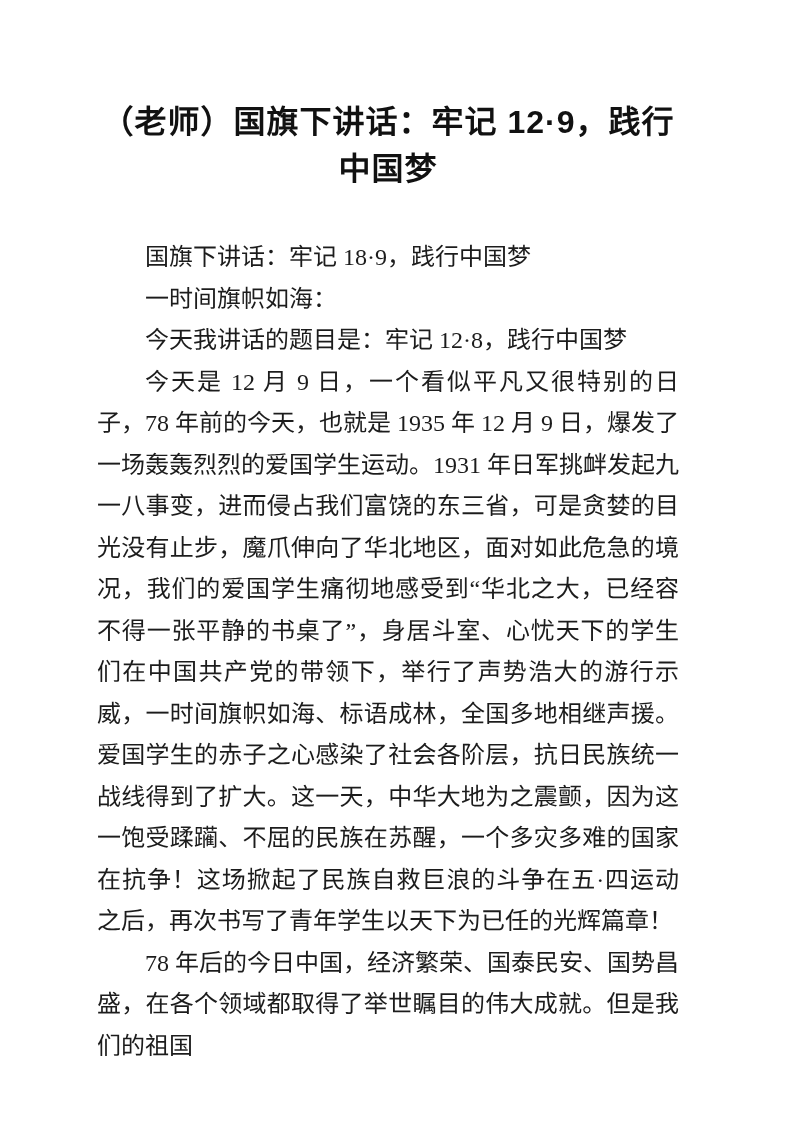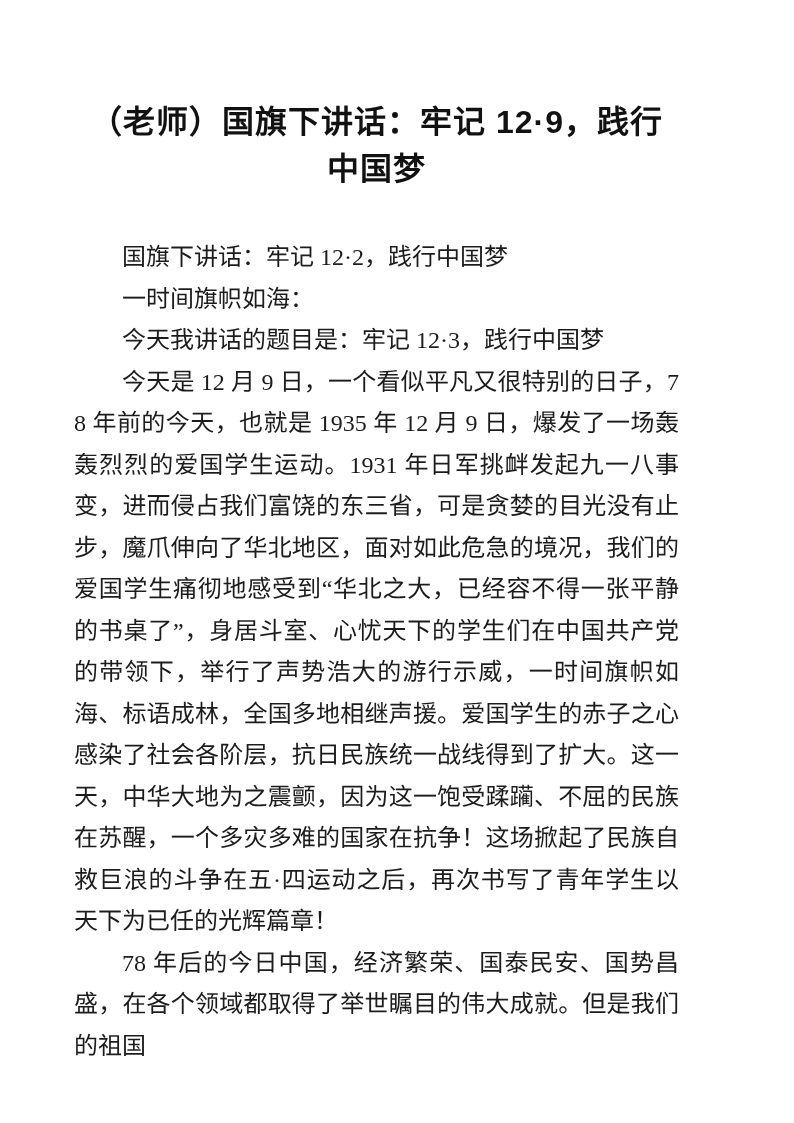--- a/index.html
+++ b/index.html
@@ -8,21 +8,21 @@
     padding: 0;
     background: #ffffff;
   }
   .page {
     position: relative;
     width: 794px;
     height: 1123px;
     margin: 0 auto;
     background: #ffffff;
     box-sizing: border-box;
-    padding: 99px 115px 0 74px;
+    padding: 99px 115px 0 97px;
     overflow: hidden;
     color: #1c1c1c;
   }
   .doc-title {
     margin: 0 0 44px 0;
     font-family: "Liberation Sans", "DejaVu Sans", sans-serif;
     font-weight: bold;
     font-size: 32px;
     line-height: 47px;
     text-align: center;
@@ -40,23 +40,23 @@
     color: #1c1c1c;
     word-break: break-all;
   }
 </style>
 </head>
 <body>
 
 <div class="page">
   <h1 class="doc-title">（老师）国旗下讲话：牢记 12·9，践行中国梦</h1>
 
-  <p class="para">国旗下讲话：牢记 12·2，践行中国梦</p>
+  <p class="para">国旗下讲话：牢记 18·9，践行中国梦</p>
 
   <p class="para">一时间旗帜如海：</p>
 
 
-  <p class="para">今天我讲话的题目是：牢记 12·3，践行中国梦</p>
+  <p class="para">今天我讲话的题目是：牢记 12·8，践行中国梦</p>
 
   <p class="para">今天是 12 月 9 日，一个看似平凡又很特别的日子，78 年前的今天，也就是 1935 年 12 月 9 日，爆发了一场轰轰烈烈的爱国学生运动。1931 年日军挑衅发起九一八事变，进而侵占我们富饶的东三省，可是贪婪的目光没有止步，魔爪伸向了华北地区，面对如此危急的境况，我们的爱国学生痛彻地感受到“华北之大，已经容不得一张平静的书桌了”，身居斗室、心忧天下的学生们在中国共产党的带领下，举行了声势浩大的游行示威，一时间旗帜如海、标语成林，全国多地相继声援。爱国学生的赤子之心感染了社会各阶层，抗日民族统一战线得到了扩大。这一天，中华大地为之震颤，因为这一饱受蹂躏、不屈的民族在苏醒，一个多灾多难的国家在抗争！这场掀起了民族自救巨浪的斗争在五·四运动之后，再次书写了青年学生以天下为已任的光辉篇章！</p>
 
   <p class="para">78 年后的今日中国，经济繁荣、国泰民安、国势昌盛，在各个领域都取得了举世瞩目的伟大成就。但是我们的祖国</p>
 </div>
 
 </body></html>

